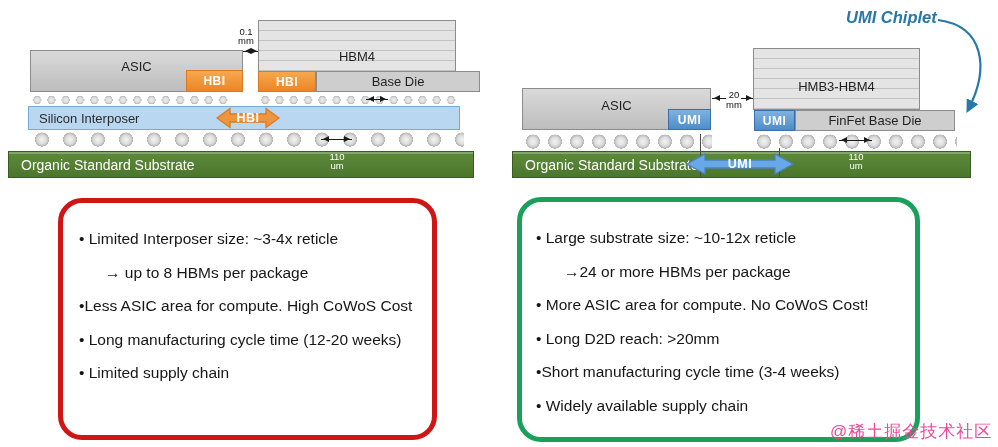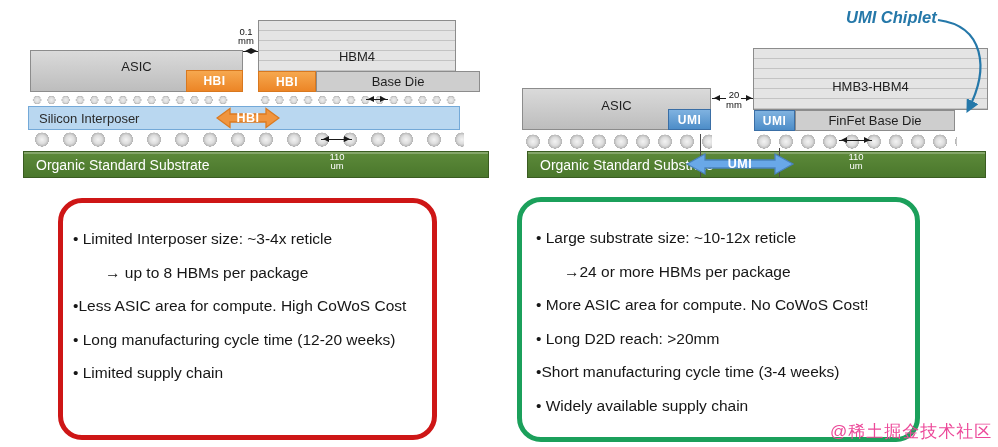--- a/index.html
+++ b/index.html
@@ -25,21 +25,21 @@
   .bumps-big { position:absolute; height:22px; background-repeat:repeat-x;
     background-image:radial-gradient(circle 8.5px at 50% 48%, #f3f3f3 0%, #dddddd 50%, #b4b4b4 82%, rgba(0,0,0,0) 84%);
     background-size:28px 22px; }
   .bumps-big.tight { background-size:22px 22px; }
 
   
   .interposer { position:absolute; background:#b9d7f0; border:1px solid #74a9d8;
     display:flex; align-items:center; color:#2b2b2b; font-size:13px; padding-left:10px; }
   .substrate { position:absolute; background:linear-gradient(#5d8a3a,#4a772c); border:1px solid #3a5c21;
     box-shadow:inset 0 2px 0 rgba(255,255,255,.25);
-    display:flex; align-items:center; color:#ffffff; font-size:14px; padding-left:12px;margin-left:15px; }
+    display:flex; align-items:center; color:#ffffff; font-size:14px; padding-left:12px; }
 
   
   .dim { position:absolute; height:0; border-top:1.5px solid #1a1a1a; }
   .dim::before { content:""; position:absolute; left:-1px; top:-4.5px; width:0; height:0;
     border:3.5px solid transparent; border-right:6px solid #1a1a1a; }
   .dim::after { content:""; position:absolute; right:-1px; top:-4.5px; width:0; height:0;
     border:3.5px solid transparent; border-left:6px solid #1a1a1a; }
   .dim.left-only::after { display:none; }
   .dim.right-only::before { display:none; }
 
@@ -55,21 +55,21 @@
 
   
   .callout-title { position:absolute; color:#2578a9; font-weight:bold; font-size:16.5px;font-style:italic; }
 
   
   .panel { position:absolute; border-radius:24px; background:#fff; display:flex; flex-direction:column;
     padding-top:26px; }
   .panel.red { border:5px solid #ce1616; }
   .panel.green { border:5px solid #1ba05b; }
   .panel .line { font-size:15.5px; color:#161616; line-height:20px; margin-bottom:13.5px; white-space:nowrap; }
-  .panel.red .line { padding-left:10px; }
+  .panel.red .line { padding-left:16px; }
   .panel.green .line { padding-left:14px; }
   .panel .line.indent { padding-left:42px !important; }
 
   .watermark { position:absolute; color:#ec4899; font-size:17px; letter-spacing:1px; }
 </style>
 </head>
 <body>
 
 <div id="stage">
 
@@ -140,21 +140,21 @@
 
   <div class="dim left-only" style="left:712px; top:98px; width:14px;"></div>
   <div class="dim-label" style="left:726px; top:90px; width:16px;">
     <div>20</div>
   </div>
   <div class="dim right-only" style="left:741px; top:98px; width:13px;"></div>
   <div class="dim-label" style="left:720px; top:100px; width:28px;">
     <div>mm</div>
   </div>
 
-  <div class="die hbm" style="left:753px; top:48px; width:235px; height:62px;">
+  <div class="die hbm" style="left:753px; top:48px; width:167px; height:62px;">
     <span style="padding-top:14px;">HMB3-HBM4</span>
   </div>
 
   <div class="chip-pad blue" style="left:754px; top:110px; width:41px; height:21px;">
     <span>UMI</span>
   </div>
   <div class="die basedie" style="left:795px; top:110px; width:160px; height:21px;align-items:center;">
     <span>FinFet Base Die</span>
   </div>
 

